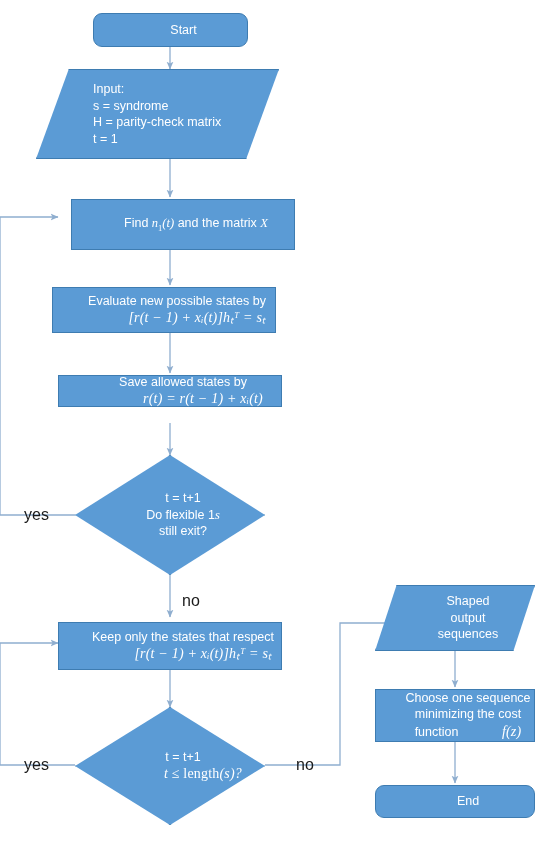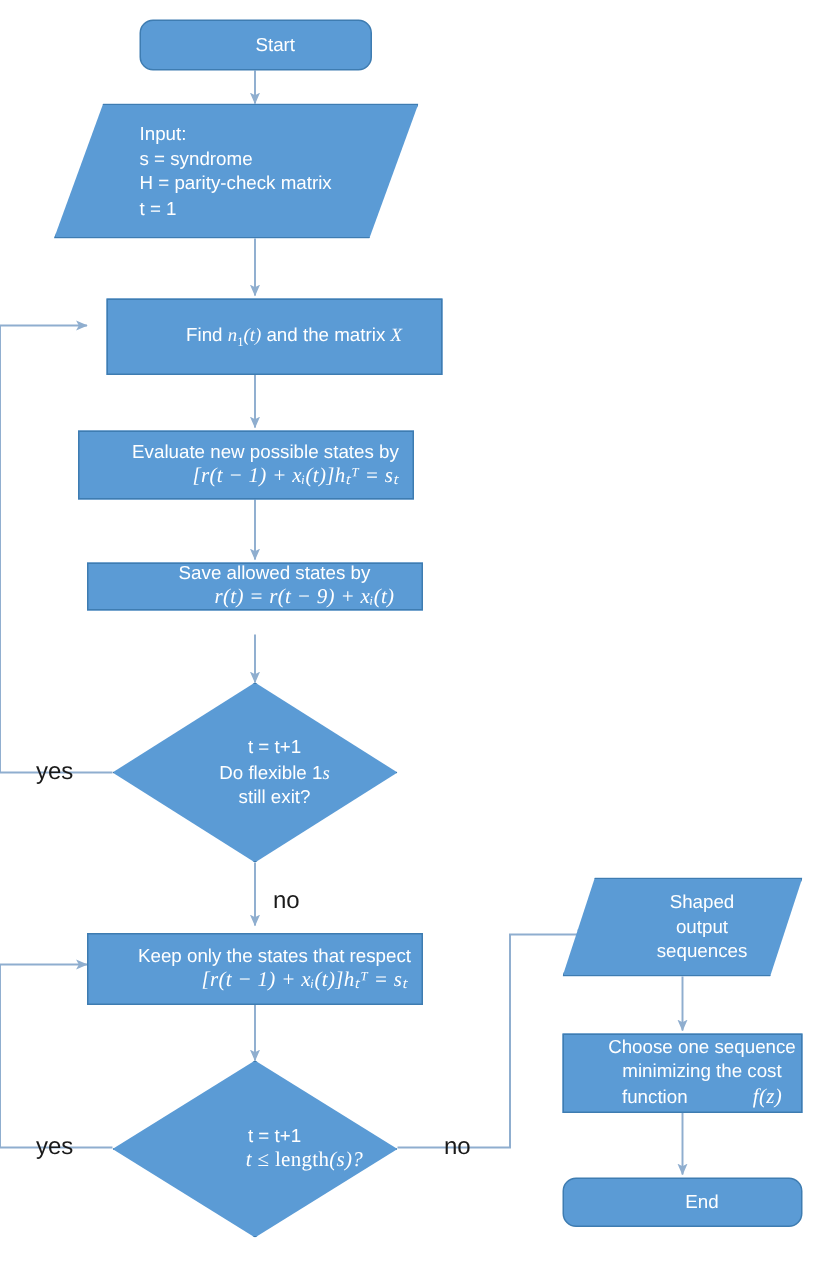--- a/index.html
+++ b/index.html
@@ -166,21 +166,21 @@
     </span>
   </div>
 
   <div class="node process" style="left:52px; top:287px; width:224px; height:46px;">
     <span class="ln">Evaluate new possible states by</span>
     <span class="ln math">[r(t − 1) + xᵢ(t)]hₜᵀ = sₜ</span>
   </div>
 
   <div class="node process" style="left:58px; top:375px; width:224px; height:32px;">
     <span class="ln">Save allowed states by</span>
-    <span class="ln math">r(t) = r(t − 9) + xᵢ(t)</span>
+    <span class="ln math">r(t) = r(t − 1) + xᵢ(t)</span>
   </div>
 
   <div class="node decision" style="left:75px; top:455px; width:190px; height:120px;">
     <div class="dia"></div>
     <div class="dia-text">
       <span class="ln">t = t+1</span>
       <span class="ln">
         <span>Do flexible 1</span><span class="mi">s</span>
       </span>
       <span class="ln">still exit?</span>

